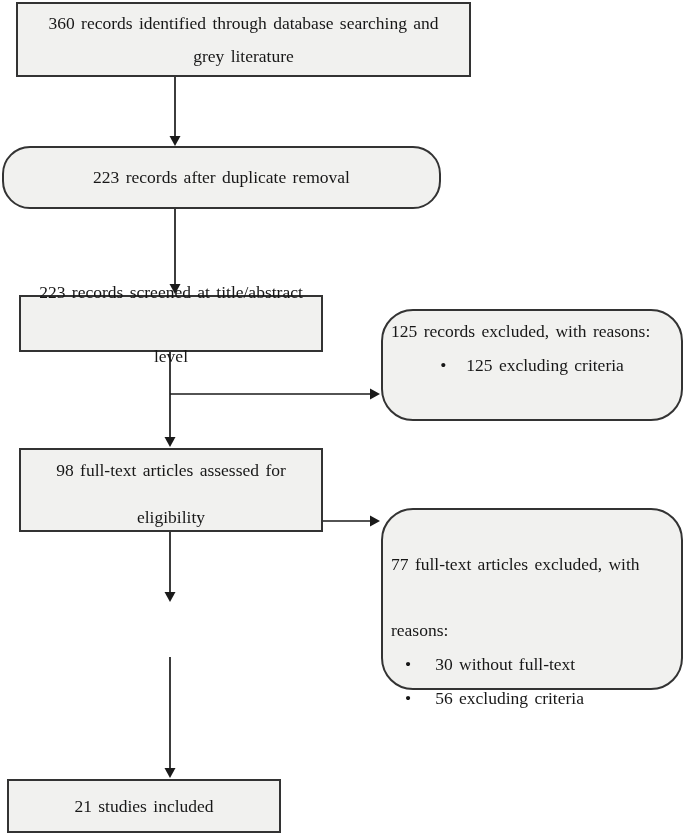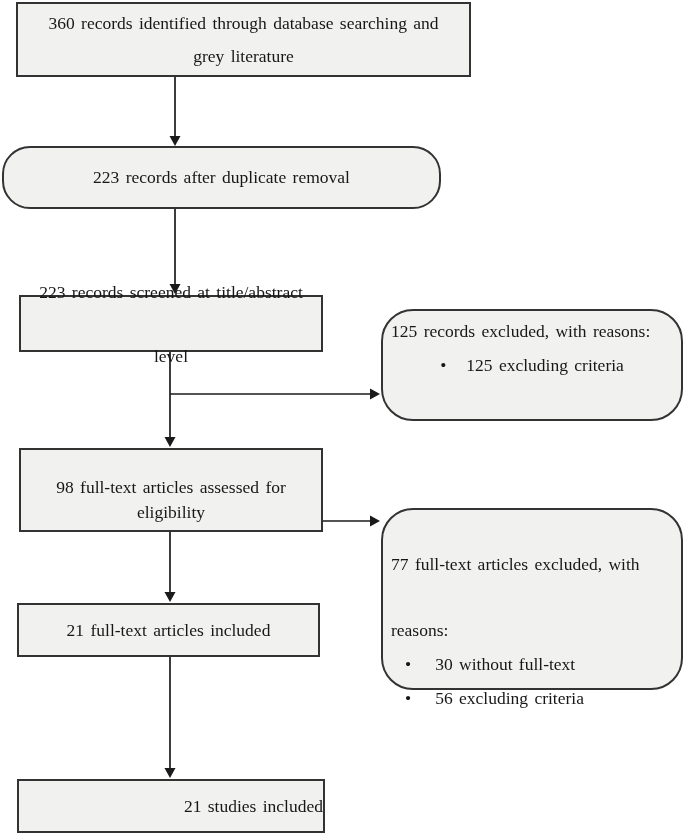--- a/index.html
+++ b/index.html
@@ -46,24 +46,24 @@
   }
   .line { white-space: nowrap; }
 
   
   .b-identified { left: 2px;  top: 2px;   width: 455px; height: 75px; margin-left: 14px; }
   .b-identified .line { line-height: 33px; }
   .b-deduped    { left: 2px;  top: 146px; width: 439px; height: 63px; border-radius: 28px; }
   .b-screened   { left: 19px; top: 295px; width: 304px; height: 57px; gap: 40px; }
   .b-screened .line { line-height: 24px; }
   .b-assessed   { left: 19px; top: 448px; width: 304px; height: 84px;
-                  justify-content: center; padding-top: 20px; }
+                  justify-content: space-between; padding-top: 8px; }
   .b-assessed .line { line-height: 25px; }
   .b-ft-included { left: 17px; top: 603px; width: 303px; height: 54px; }
-  .b-studies     { left: 17px; top: 779px; width: 308px; height: 54px; align-items: flex-end; }
+  .b-studies     { left: 7px; top: 779px; width: 274px; height: 54px; }
 
   
   .rbox {
     align-items: stretch;
     justify-content: flex-start;
     text-align: left;
     padding: 5px 8px;
     border-radius: 32px;
   }
   .r-excl-screen { left: 381px; top: 309px; width: 302px; height: 112px; }
@@ -155,21 +155,18 @@
     <div class="bullet-row">
       <span class="bullet">•</span>
       <span class="line">30 without full-text</span>
     </div>
     <div class="bullet-row">
       <span class="bullet">•</span>
       <span class="line">56 excluding criteria</span>
     </div>
   </div>
 
-  <div class="box b-ft-included">
-    <div class="line">21 full-text articles included</div>
-  </div>
 
   <div class="box b-studies">
     <div class="line">21 studies included</div>
   </div>
 
 </div>
 
 </body></html>

